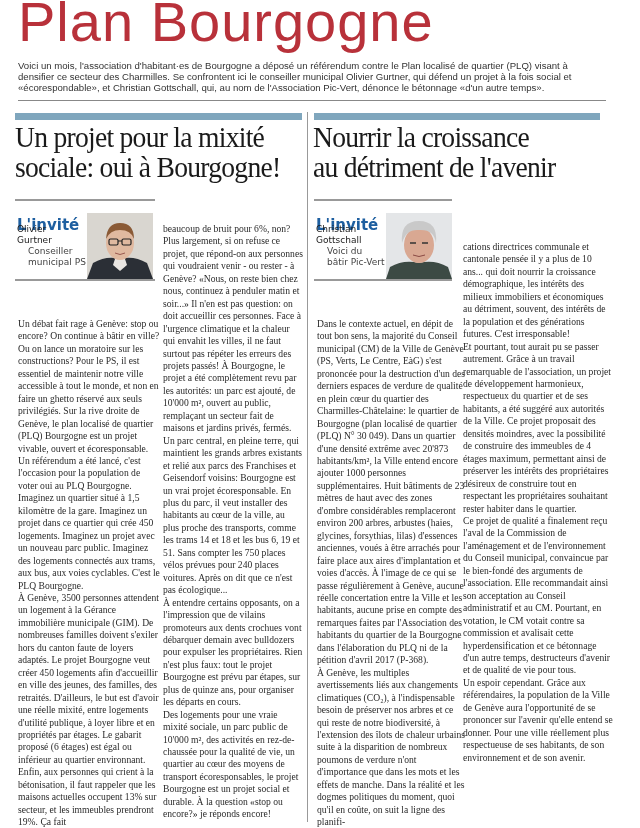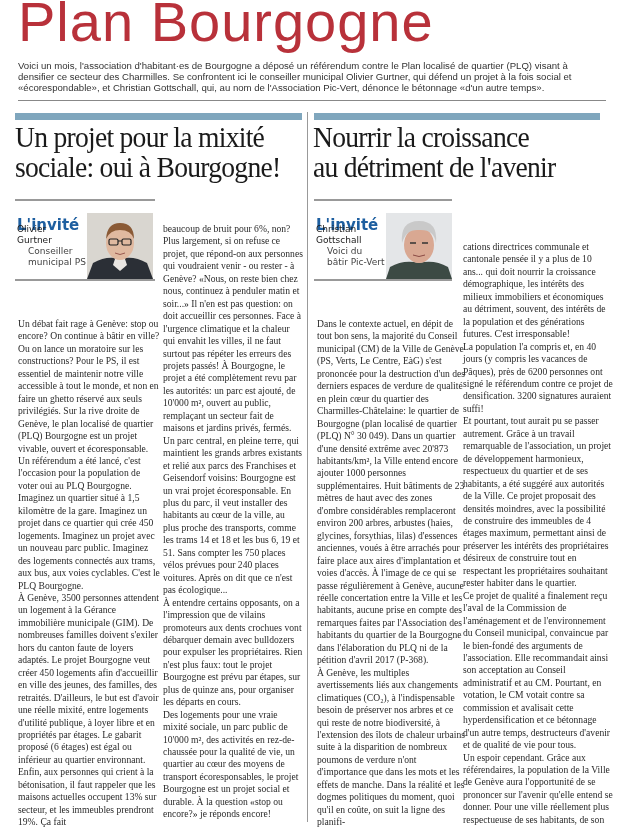--- a/index.html
+++ b/index.html
@@ -109,17 +109,16 @@
     </svg>
   </div>
 </div>
 
 <div class="colbody c3">
   <p>Dans le contexte actuel, en dépit de tout bon sens, la majorité du Conseil municipal (CM) de la Ville de Genève (PS, Verts, Le Centre, EàG) s'est prononcée pour la destruction d'un des derniers espaces de verdure de qualité en plein cœur du quartier des Charmilles-Châtelaine: le quartier de Bourgogne (plan localisé de quartier (PLQ) N° 30 049). Dans un quartier d'une densité extrême avec 20'873 habitants/km², la Ville entend encore ajouter 1000 personnes supplémentaires. Huit bâtiments de 23 mètres de haut avec des zones d'ombre considérables remplaceront environ 200 arbres, arbustes (haies, glycines, forsythias, lilas) d'essences anciennes, voués à être arrachés pour faire place aux aires d'implantation et voies d'accès. À l'image de ce qui se passe régulièrement à Genève, aucune réelle concertation entre la Ville et les habitants, aucune prise en compte des remarques faites par l'Association des habitants du quartier de la Bourgogne dans l'élaboration du PLQ ni de la pétition d'avril 2017 (P-368).</p>
   <p>À Genève, les multiples avertissements liés aux changements climatiques (CO₂), à l'indispensable besoin de préserver nos arbres et ce qui reste de notre biodiversité, à l'extension des îlots de chaleur urbains suite à la disparition de nombreux poumons de verdure n'ont d'importance que dans les mots et les effets de manche. Dans la réalité et les dogmes politiques du moment, quoi qu'il en coûte, on suit la ligne des planifi-</p>
 </div>
 <div class="colbody c4">
   <p>cations directrices communale et cantonale pensée il y a plus de 10 ans... qui doit nourrir la croissance démographique, les intérêts des milieux immobiliers et économiques au détriment, souvent, des intérêts de la population et des générations futures. C'est irresponsable!</p>
-  <p>La population l'a compris et, en 40 jours (y compris les vacances de Pâques), près de 6200 personnes ont signé le référendum contre ce projet de densification. 3200 signatures auraient suffi!</p>
   <p>Et pourtant, tout aurait pu se passer autrement. Grâce à un travail remarquable de l'association, un projet de développement harmonieux, respectueux du quartier et de ses habitants, a été suggéré aux autorités de la Ville. Ce projet proposait des densités moindres, avec la possibilité de construire des immeubles de 4 étages maximum, permettant ainsi de préserver les intérêts des propriétaires désireux de construire tout en respectant les propriétaires souhaitant rester habiter dans le quartier.</p>
   <p>Ce projet de qualité a finalement reçu l'aval de la Commission de l'aménagement et de l'environnement du Conseil municipal, convaincue par le bien-fondé des arguments de l'association. Elle recommandait ainsi son acceptation au Conseil administratif et au CM. Pourtant, en votation, le CM votait contre sa commission et avalisait cette hyperdensification et ce bétonnage d'un autre temps, destructeurs d'avenir et de qualité de vie pour tous.</p>
   <p>Un espoir cependant. Grâce aux référendaires, la population de la Ville de Genève aura l'opportunité de se prononcer sur l'avenir qu'elle entend se donner. Pour une ville réellement plus respectueuse de ses habitants, de son environnement et de son avenir.</p>
 </div>
 
 </body></html>

